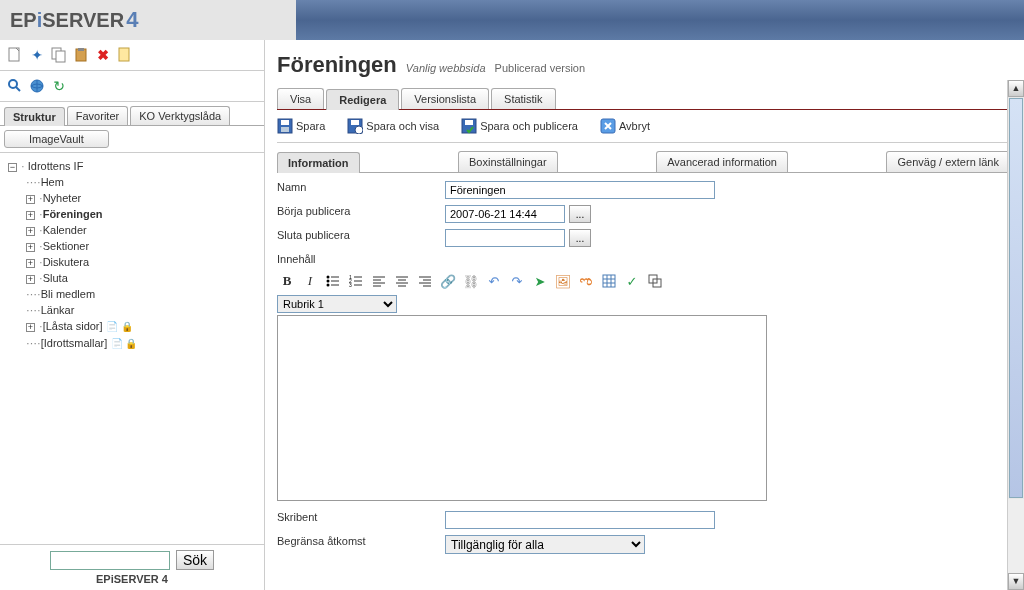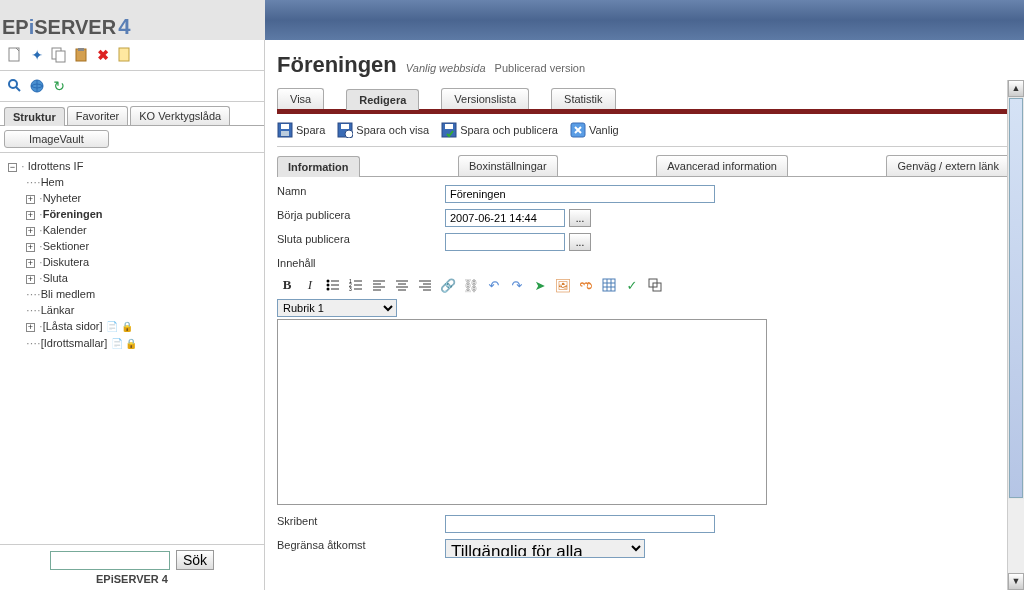--- a/index.html
+++ b/index.html
@@ -1,21 +1,21 @@
 <!DOCTYPE html>
 <html><head>
 <meta charset="utf-8">
 <style>
 * { box-sizing: border-box; margin: 0; padding: 0; }
 body { font-family: Tahoma, Arial, sans-serif; font-size: 11px; color: #333; background: #fff; overflow: hidden; }
 
 .app { width: 1024px; height: 590px; display: flex; flex-direction: column; }
 
 .header { height: 40px; background: linear-gradient(to bottom, #e8e8e8, #d0d0d0); display: flex; }
-.header-left { width: 265px; background: #e5e5e5; display: flex; align-items: flex-end; padding-left: 2px; }
+.header-left { width: 296px; background: #e5e5e5; display: flex; align-items: center; padding-left: 10px; }
 .logo { font-size: 20px; font-weight: bold; letter-spacing: 0; }
 .logo .ep { color: #555; }
 .logo .i { color: #5a7fb5; }
 .logo .server { color: #555; }
 .logo .four { color: #5a7fb5; margin-left: 2px; font-size: 22px; }
 .header-right { flex: 1; background: linear-gradient(to bottom, #6883ad, #4a6590 50%, #5d7aa5); }
 
 .body { flex: 1; display: flex; position: relative; }
 
 .sidebar { width: 265px; background: #fff; border-right: 1px solid #ccc; display: flex; flex-direction: column; }
@@ -42,44 +42,44 @@
 .sidebar-bottom { padding: 5px; text-align: center; border-top: 1px solid #ccc; }
 .sidebar-bottom input { width: 120px; border: 1px solid #7a9; padding: 1px 3px; }
 .sidebar-bottom button { margin-left: 3px; padding: 1px 6px; border: 1px solid #999; background: linear-gradient(to bottom, #fff, #ddd); cursor: pointer; font-size: 14px; }
 .footer-logo { font-size: 11px; font-weight: bold; margin-top: 3px; color: #444; }
 
 .main { flex: 1; background: #fff; padding: 12px 12px; overflow: hidden; position: relative; }
 .page-title { font-size: 22px; font-weight: bold; color: #333; display: inline; }
 .page-subtitle { font-size: 11px; font-style: italic; color: #666; margin-left: 6px; }
 .page-status { font-size: 11px; color: #666; margin-left: 6px; }
 
-.main-tabs { display: flex; border-bottom: 5px solid #7f1d1d; margin-top: 10px; gap: 20px; }
+.main-tabs { display: flex; border-bottom: 1px solid #7f1d1d; margin-top: 10px; }
 .main-tabs .tab { padding: 4px 12px; }
 
-.action-bar { padding: 8px 0; display: flex; gap: 12px; align-items: flex-end; border-bottom: 1px solid #ccc; }
+.action-bar { padding: 8px 0; display: flex; gap: 22px; align-items: flex-end; border-bottom: 1px solid #ccc; }
 .action-link { display: flex; align-items: center; gap: 3px; cursor: pointer; color: #333; }
 .action-icon { width: 16px; height: 16px; display: inline-flex; align-items: center; justify-content: center; font-size: 14px; }
 
 .content-tabs { display: flex; border-bottom: 1px solid #aaa; margin-top: 8px; justify-content: space-between; }
 .content-tabs .tab { padding: 4px 10px; }
 
 .form-area { padding: 8px 0; }
 .form-row { display: flex; margin-bottom: 6px; }
 .form-label { width: 168px; font-size: 11px; }
 .form-input { border: 1px solid #7b9ebd; padding: 1px 4px; font-size: 11px; height: 18px; }
 .form-input.wide { width: 270px; }
 .form-input.date { width: 120px; }
 .date-btn { width: 22px; height: 18px; border: 1px solid #999; background: linear-gradient(to bottom, #fff, #ddd); margin-left: 4px; cursor: pointer; font-size: 10px; }
 
 .editor-toolbar { display: flex; gap: 3px; align-items: center; margin-top: 4px; flex-wrap: wrap; }
 .editor-btn { width: 20px; height: 20px; display: inline-flex; align-items: center; justify-content: center; cursor: pointer; font-size: 13px; }
 .editor-select { border: 1px solid #7b9ebd; font-size: 11px; padding: 1px; width: 120px; margin-top: 4px; }
 .editor-area { width: 490px; height: 186px; border: 1px solid #999; margin-top: 2px; background: #fff; }
 
-.form-select { border: 1px solid #7b9ebd; font-size: 17px; padding: 1px; height: 19px; }
+.form-select { border: 1px solid #7b9ebd; font-size: 12px; padding: 1px; height: 19px; }
 
 .scrollbar-right { position: absolute; right: 0; top: 40px; bottom: 0; width: 17px; background: #e8e8e8; border-left: 1px solid #ccc; }
 .scroll-arrow { height: 17px; background: linear-gradient(to bottom, #fff, #ccc); border: 1px solid #aaa; text-align: center; font-size: 9px; line-height: 15px; cursor: pointer; }
 .scroll-thumb { background: linear-gradient(to bottom, #d5e2f5, #b5c5e5); border: 1px solid #8ab; margin: 1px; cursor: pointer; }
 .scroll-track { background: #eee; }
 
 svg { display: block; }
 </style>
 </head>
 <body>
@@ -221,21 +221,21 @@
             </span>
           <span>Spara och publicera</span>
         </span>
         <span class="action-link">
           <span class="action-icon">
               <svg width="16" height="16">
                 <rect x="1" y="1" width="14" height="14" rx="2" fill="#5a9de5" stroke="#3a6db5"></rect>
                 <path d="M5 5 L11 11 M11 5 L5 11" stroke="#fff" stroke-width="2"></path>
               </svg>
             </span>
-          <span>Vanlig</span>
+          <span>Avbryt</span>
         </span>
       </div>
 
       <div class="content-tabs">
         <div class="tab active">Information</div>
         <div class="tab">Boxinställningar</div>
         <div class="tab">Avancerad information</div>
         <div class="tab">Genväg / extern länk</div>
       </div>
 

